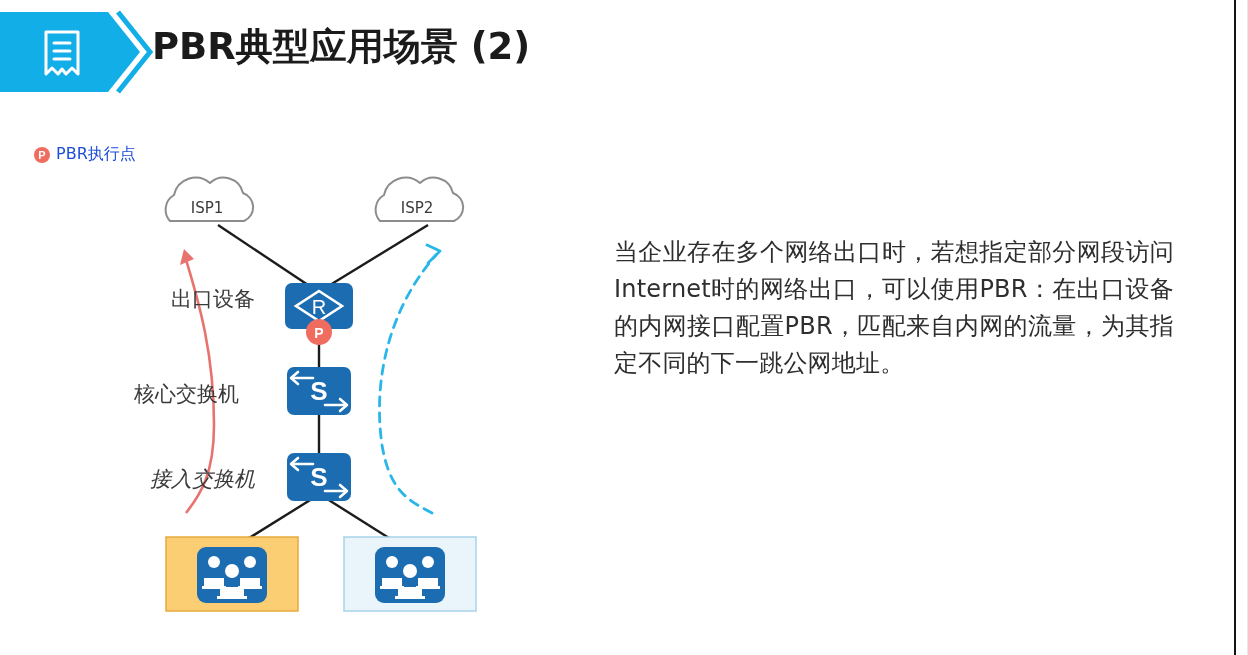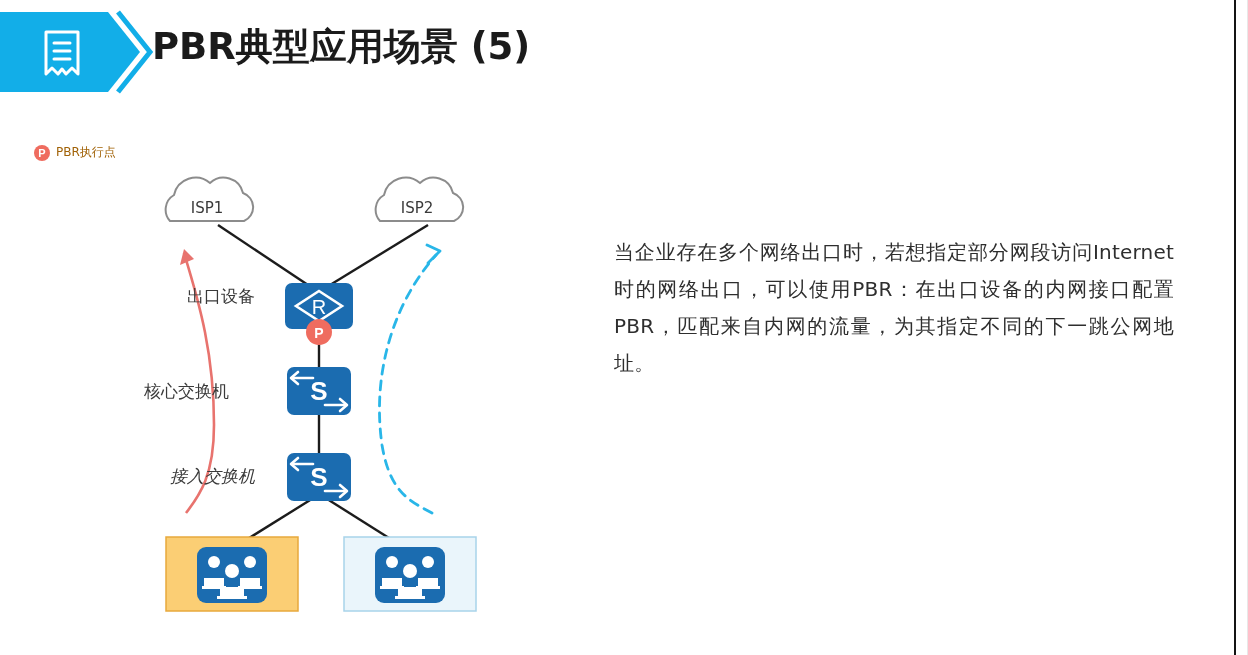--- a/index.html
+++ b/index.html
@@ -82,38 +82,38 @@
     border-radius: 50%;
     background: #ef6c5f;
     color: #ffffff;
     font-size: 11px;
     font-weight: bold;
     line-height: 16px;
     text-align: center;
     font-family: "Liberation Sans", sans-serif;
   }
   #legend-label {
-    font-size: 12px;
-    color: #a16207;
+    font-size: 16px;
+    color: #1d4ed8;
     font-family: "DejaVu Sans", "Liberation Sans", sans-serif;
   }
 
   
   #diagram {
     position: absolute;
     left: 140px;
     top: 175px;
     width: 420px;
     height: 450px;
   }
   #diagram svg { position: absolute; left: 0; top: 0; }
 
   .node-label {
     position: absolute;
-    font-size: 17px;
+    font-size: 21px;
     color: #3a3a3a;
     white-space: nowrap;
     font-family: "DejaVu Sans", "Liberation Sans", sans-serif;
     text-align: right;
   }
   #label-egress   { left: -5px;  top: 110px; width: 120px; }
   #label-core     { left: -22px; top: 205px; width: 137px; text-align: center; }
   #label-access   { left: -22px; top: 290px; width: 137px; font-style: italic; }
 
   .cloud-text {
@@ -121,21 +121,21 @@
     fill: #3a3a3a;
     font-family: "DejaVu Sans", "Liberation Sans", sans-serif;
   }
 
   
   #body-text {
     position: absolute;
     left: 614px;
     top: 234px;
     width: 560px;
-    font-size: 20px;
+    font-size: 24px;
     line-height: 37px;
     color: #2e2e2e;
     font-family: "DejaVu Sans", "Liberation Sans", sans-serif;
     text-align: justify;
     letter-spacing: 0.2px;
   }
 </style>
 </head>
 <body>
 
@@ -151,21 +151,21 @@
 
     <div id="doc-icon-wrap">
       <svg width="48" height="50" viewBox="0 0 48 50">
         <path d="M8,4 L40,4 L40,46 L34,40 L28,46 L24,41 L20,46 L14,40 L8,46 Z" fill="none" stroke="#ffffff" stroke-width="3" stroke-linejoin="round"></path>
         <line x1="16" y1="15" x2="32" y2="15" stroke="#ffffff" stroke-width="3" stroke-linecap="round"></line>
         <line x1="16" y1="23" x2="32" y2="23" stroke="#ffffff" stroke-width="3" stroke-linecap="round"></line>
         <line x1="16" y1="31" x2="32" y2="31" stroke="#ffffff" stroke-width="3" stroke-linecap="round"></line>
       </svg>
     </div>
 
-    <div id="page-title">PBR典型应用场景 (5)</div>
+    <div id="page-title">PBR典型应用场景 (2)</div>
   </div>
 
   <div id="legend">
     <div id="legend-dot">P</div>
     <div id="legend-label">PBR执行点</div>
   </div>
 
   <div id="diagram">
 
     <svg width="420" height="450" viewBox="0 0 420 450">

